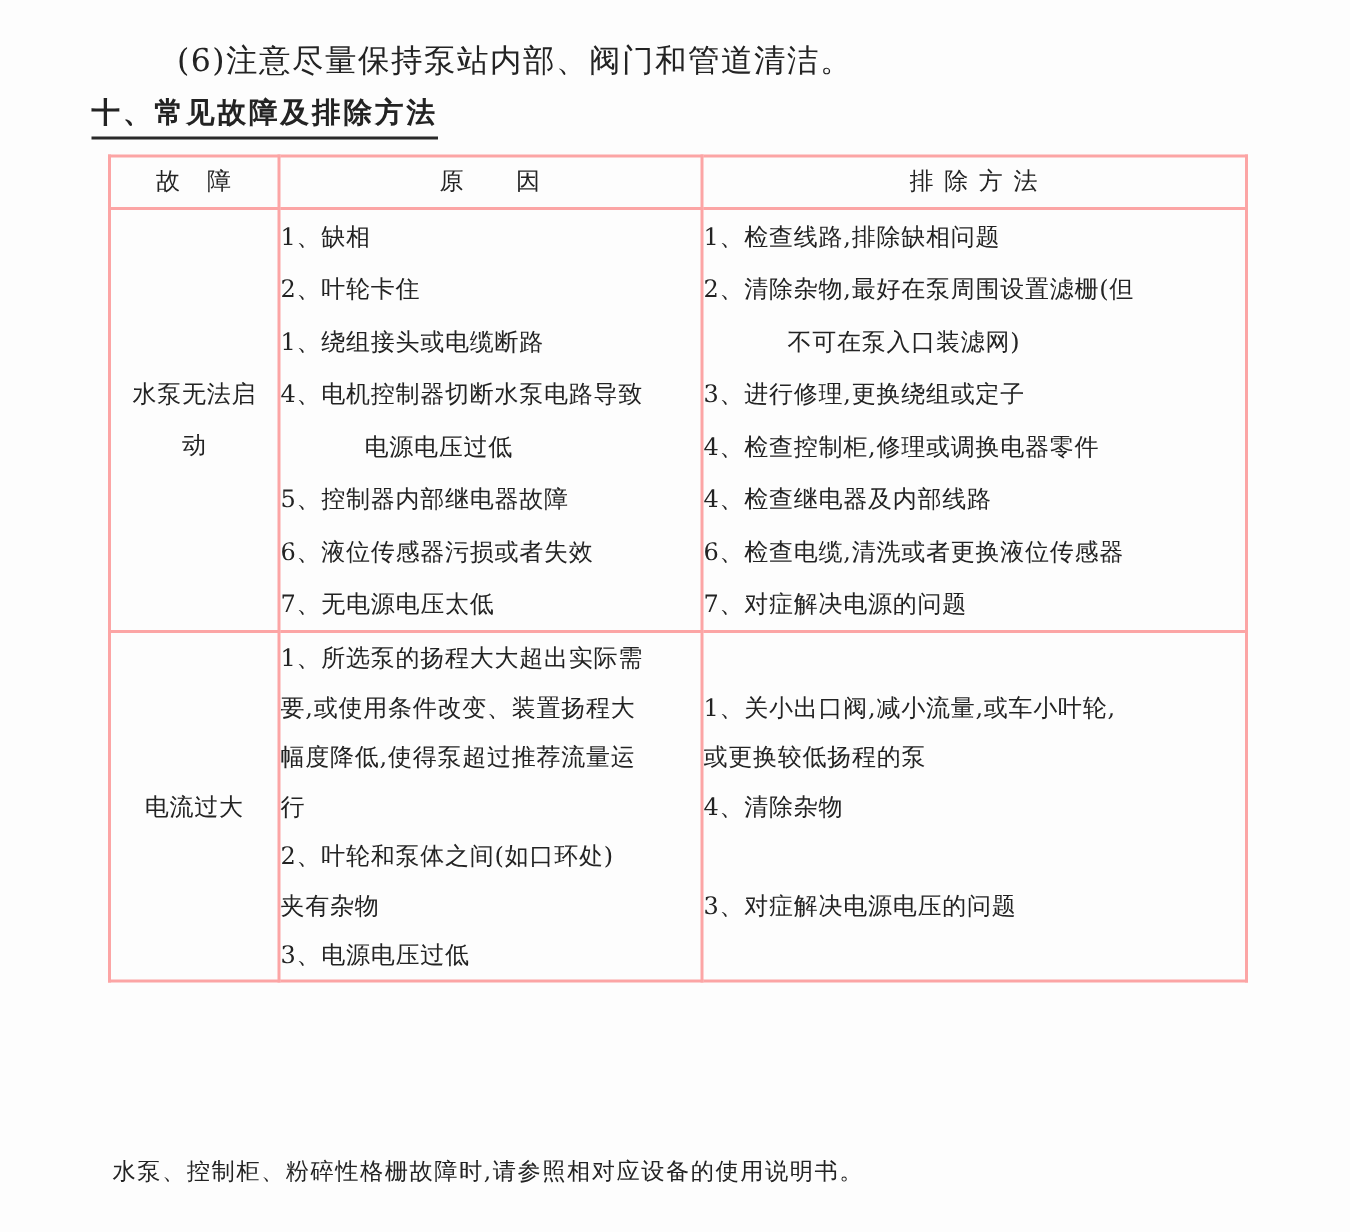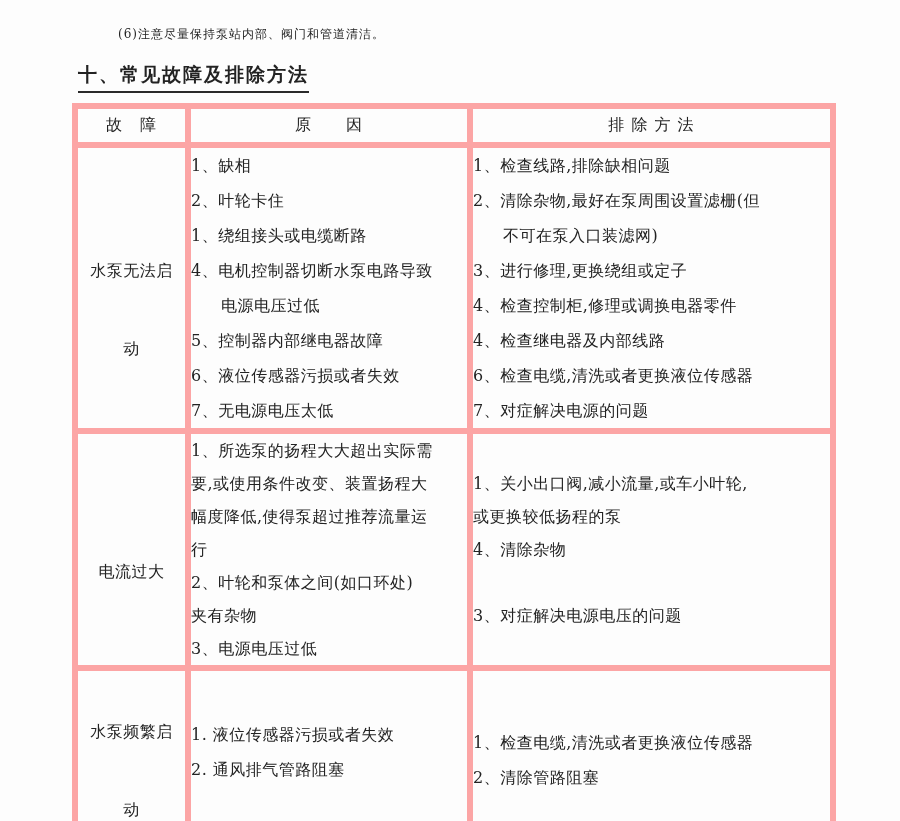--- a/index.html
+++ b/index.html
@@ -14,27 +14,27 @@
   }
   .page {
     position: relative;
     width: 900px;
     height: 821px;
   }
   .intro-line {
     position: absolute;
     left: 118px;
     top: 26px;
-    font-size: 12px;
+    font-size: 21px;
     letter-spacing: 1px;
     white-space: nowrap;
   }
   .section-heading {
     position: absolute;
-    left: 78px;
+    left: 61px;
     top: 62px;
     font-size: 19px;
     font-weight: bold;
     letter-spacing: 2px;
     border-bottom: 2px solid #2a2a2a;
     padding-bottom: 3px;
     white-space: nowrap;
   }
   table.fault-table {
     position: absolute;
@@ -44,45 +44,45 @@
     border-collapse: collapse;
     table-layout: fixed;
     border: 2px solid #2a2a2a;
     font-size: 16px;
   }
   table.fault-table col.c-fault  { width: 113px; }
   table.fault-table col.c-cause  { width: 282px; }
   table.fault-table col.c-remedy { width: 363px; }
   table.fault-table th,
   table.fault-table td {
-    border: 6px solid #fca5a5;
+    border: 2px solid #fca5a5;
     vertical-align: middle;
     padding: 0;
   }
   table.fault-table th {
     font-weight: normal;
     height: 33px;
     text-align: center;
     letter-spacing: 1px;
   }
   td.fault-cell {
     text-align: center;
     letter-spacing: 1px;
   }
-  td.fault-cell .line { line-height: 34px; margin-top: 44px; }
+  td.fault-cell .line { line-height: 34px; }
   td.cause-cell, td.remedy-cell {
     vertical-align: top;
     padding: 4px 6px 4px 11px;
   }
   .line {
     line-height: 35px;
     white-space: nowrap;
     letter-spacing: 0.5px;
   }
-  .line.indent { padding-left: 30px; }
+  .line.indent { padding-left: 20px; margin-left: 36px; }
   
   tbody tr:nth-child(2) .line { line-height: 33px; }
   
   tbody tr:nth-child(3) td.remedy-cell { padding-top: 22px; }
   tbody tr:nth-child(3) td.cause-cell  { padding-top: 6px; }
   tbody tr:nth-child(3) { height: 106px; }
   .footnote {
     position: absolute;
     left: 75px;
     top: 771px;
@@ -154,31 +154,18 @@
             <div class="line">3、电源电压过低</div>
           </td>
           <td class="remedy-cell">
             <div class="line">1、关小出口阀,减小流量,或车小叶轮,</div>
             <div class="line">或更换较低扬程的泵</div>
             <div class="line">4、清除杂物</div>
             <div class="line">&nbsp;</div>
             <div class="line">3、对症解决电源电压的问题</div>
           </td>
         </tr>
-        <tr>
-          <td class="fault-cell">
-            <div class="line">水泵频繁启</div>
-            <div class="line">动</div>
-          </td>
-          <td class="cause-cell">
-            <div class="line">1. 液位传感器污损或者失效</div>
-            <div class="line">2. 通风排气管路阻塞</div>
-          </td>
-          <td class="remedy-cell">
-            <div class="line">1、检查电缆,清洗或者更换液位传感器</div>
-            <div class="line">2、清除管路阻塞</div>
-          </td>
-        </tr>
       </tbody>
   </table>
 
+  <div class="footnote">水泵、控制柜、粉碎性格栅故障时,请参照相对应设备的使用说明书。</div>
 
 </div>
 
 </body></html>

